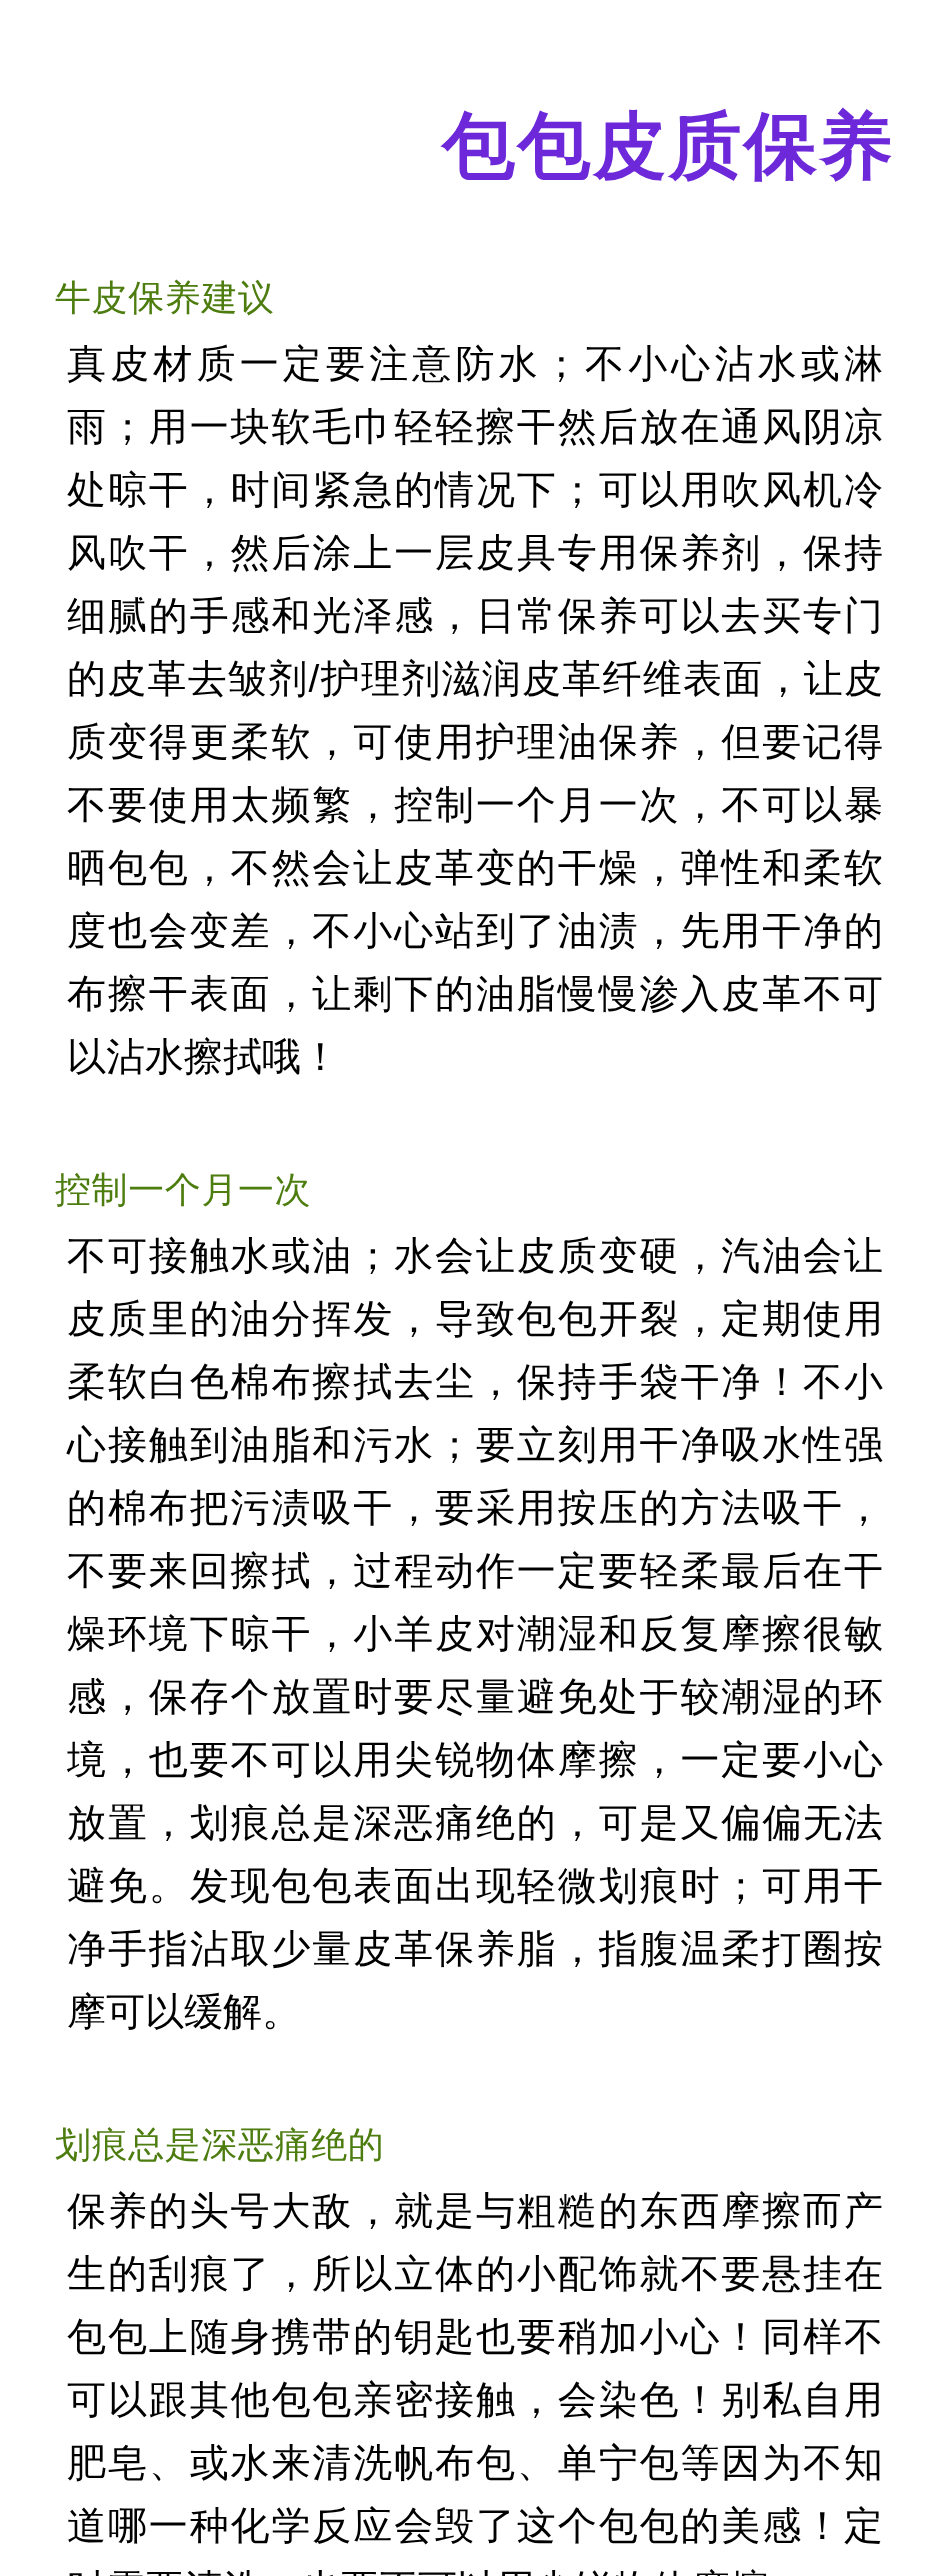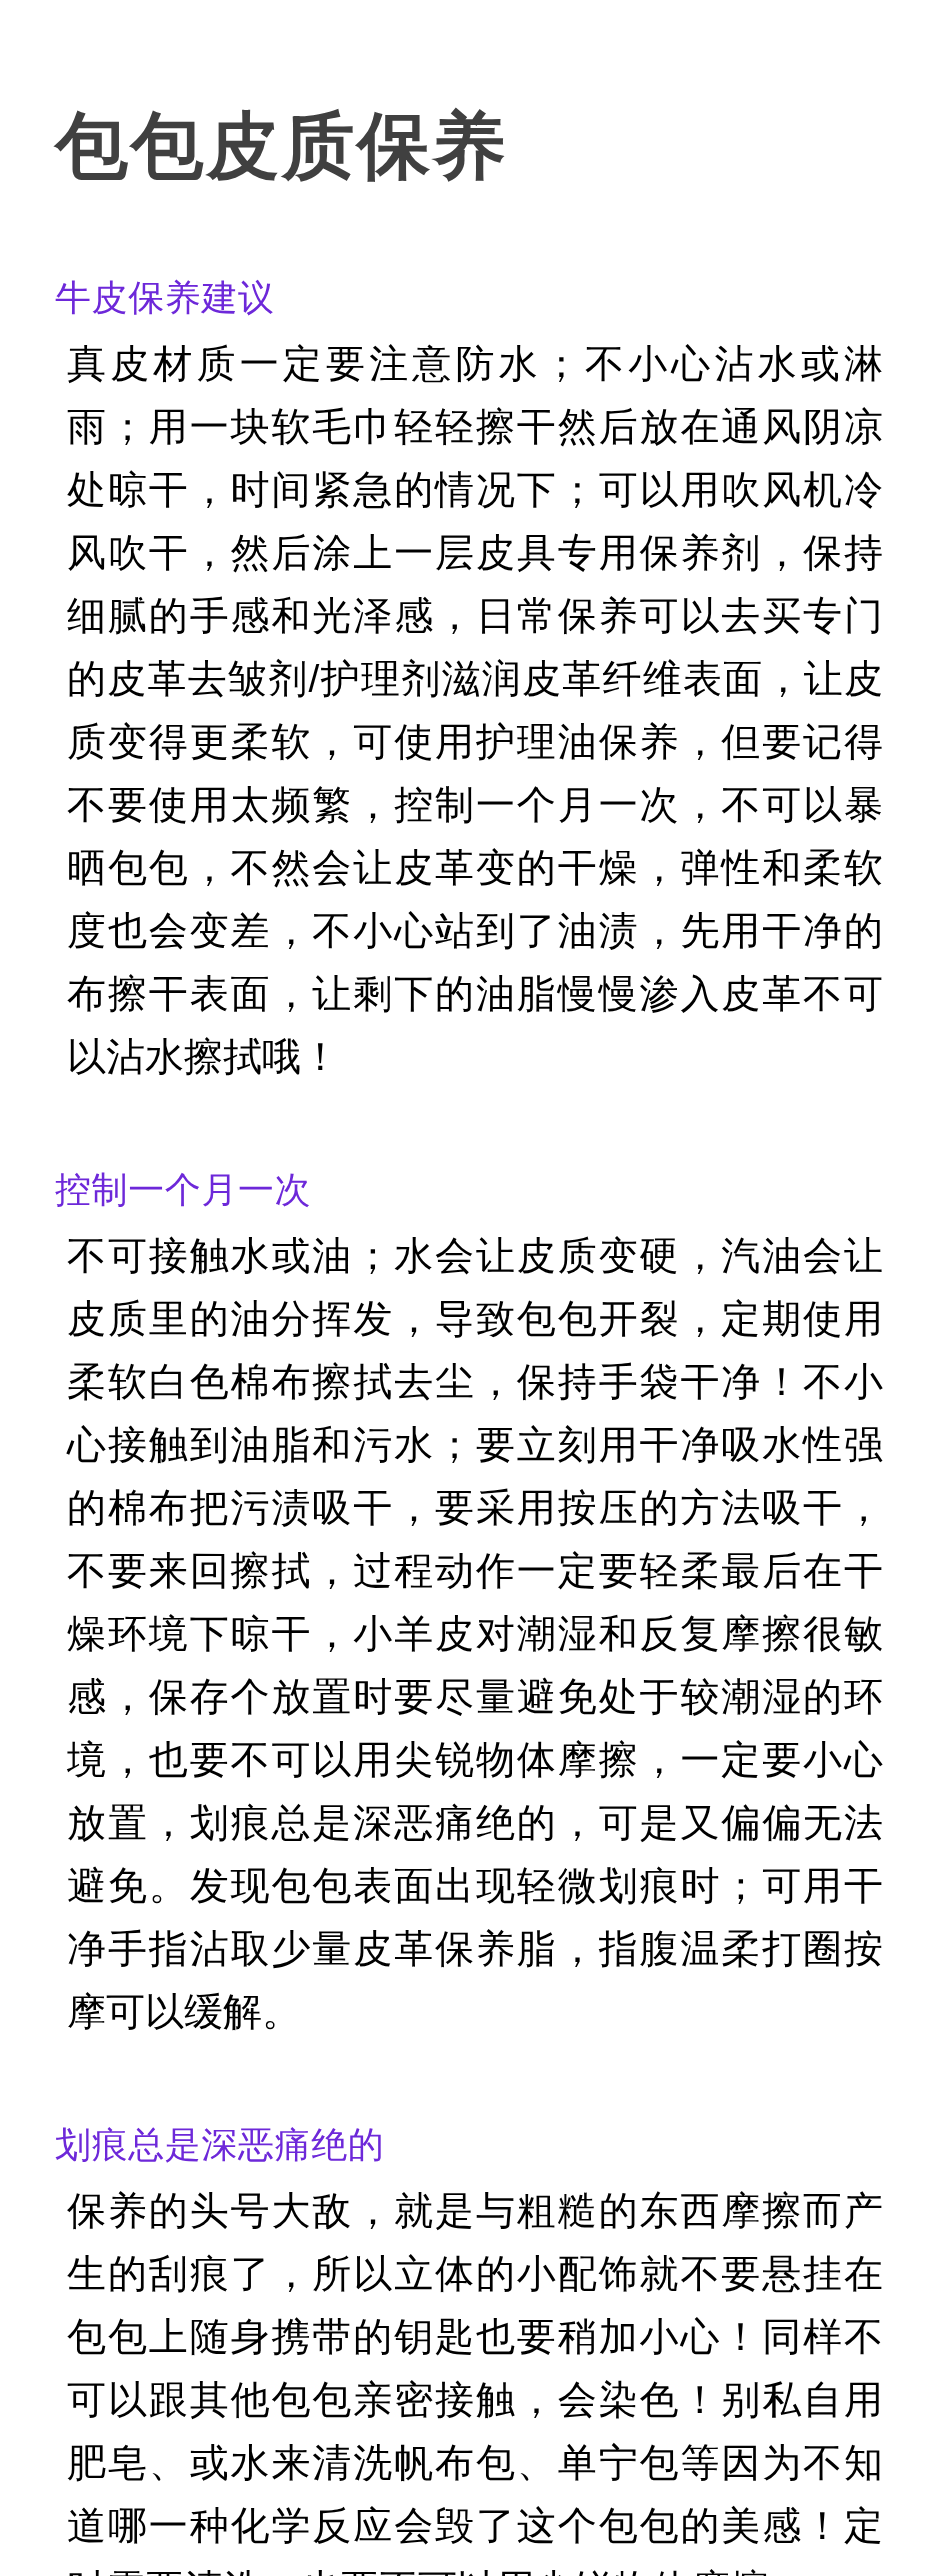--- a/index.html
+++ b/index.html
@@ -18,36 +18,37 @@
   .article {
     box-sizing: border-box;
     width: 944px;
     min-height: 2576px;
     padding: 98px 49px 76px 55px;
   }
   .page-title {
     font-size: 73px;
     line-height: 95px;
     font-weight: bold;
-    color: #404040;
+    color: #6d28d9;
     margin: 0 0 82px 0;
     letter-spacing: 2.5px;
     white-space: nowrap;
+    text-align: right;
   }
   .section {
     margin: 0;
   }
   .section + .section {
     margin-top: 79px;
   }
   .section-heading {
     font-size: 36px;
     line-height: 45px;
     font-weight: normal;
-    color: #6d28d9;
+    color: #4d7c0f;
     margin: 0 0 8.8px 0;
     letter-spacing: 0.6px;
   }
   .section-body {
     font-size: 39px;
     line-height: 63px;
     font-weight: normal;
     color: #000000;
     margin: 12px;
     text-align: justify;

